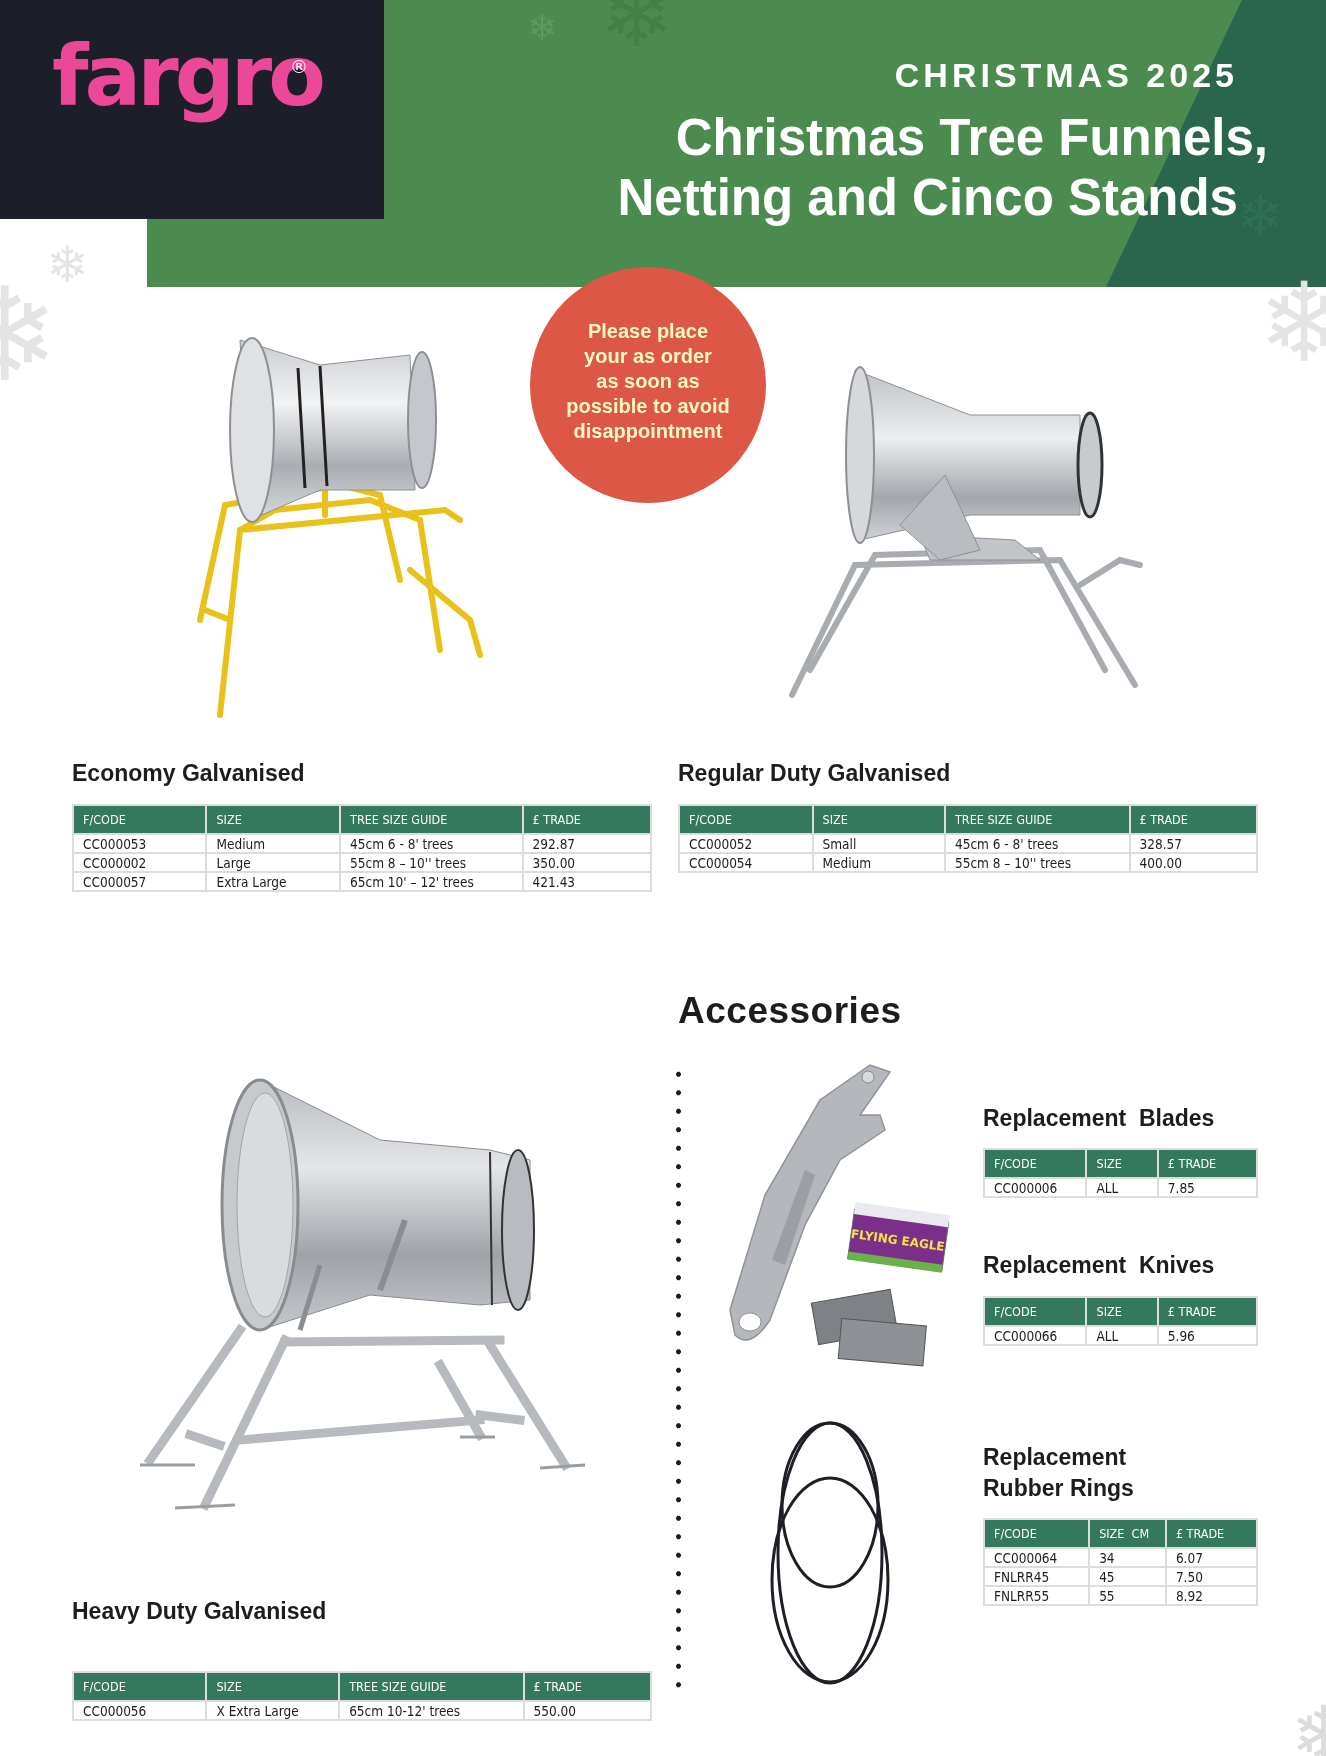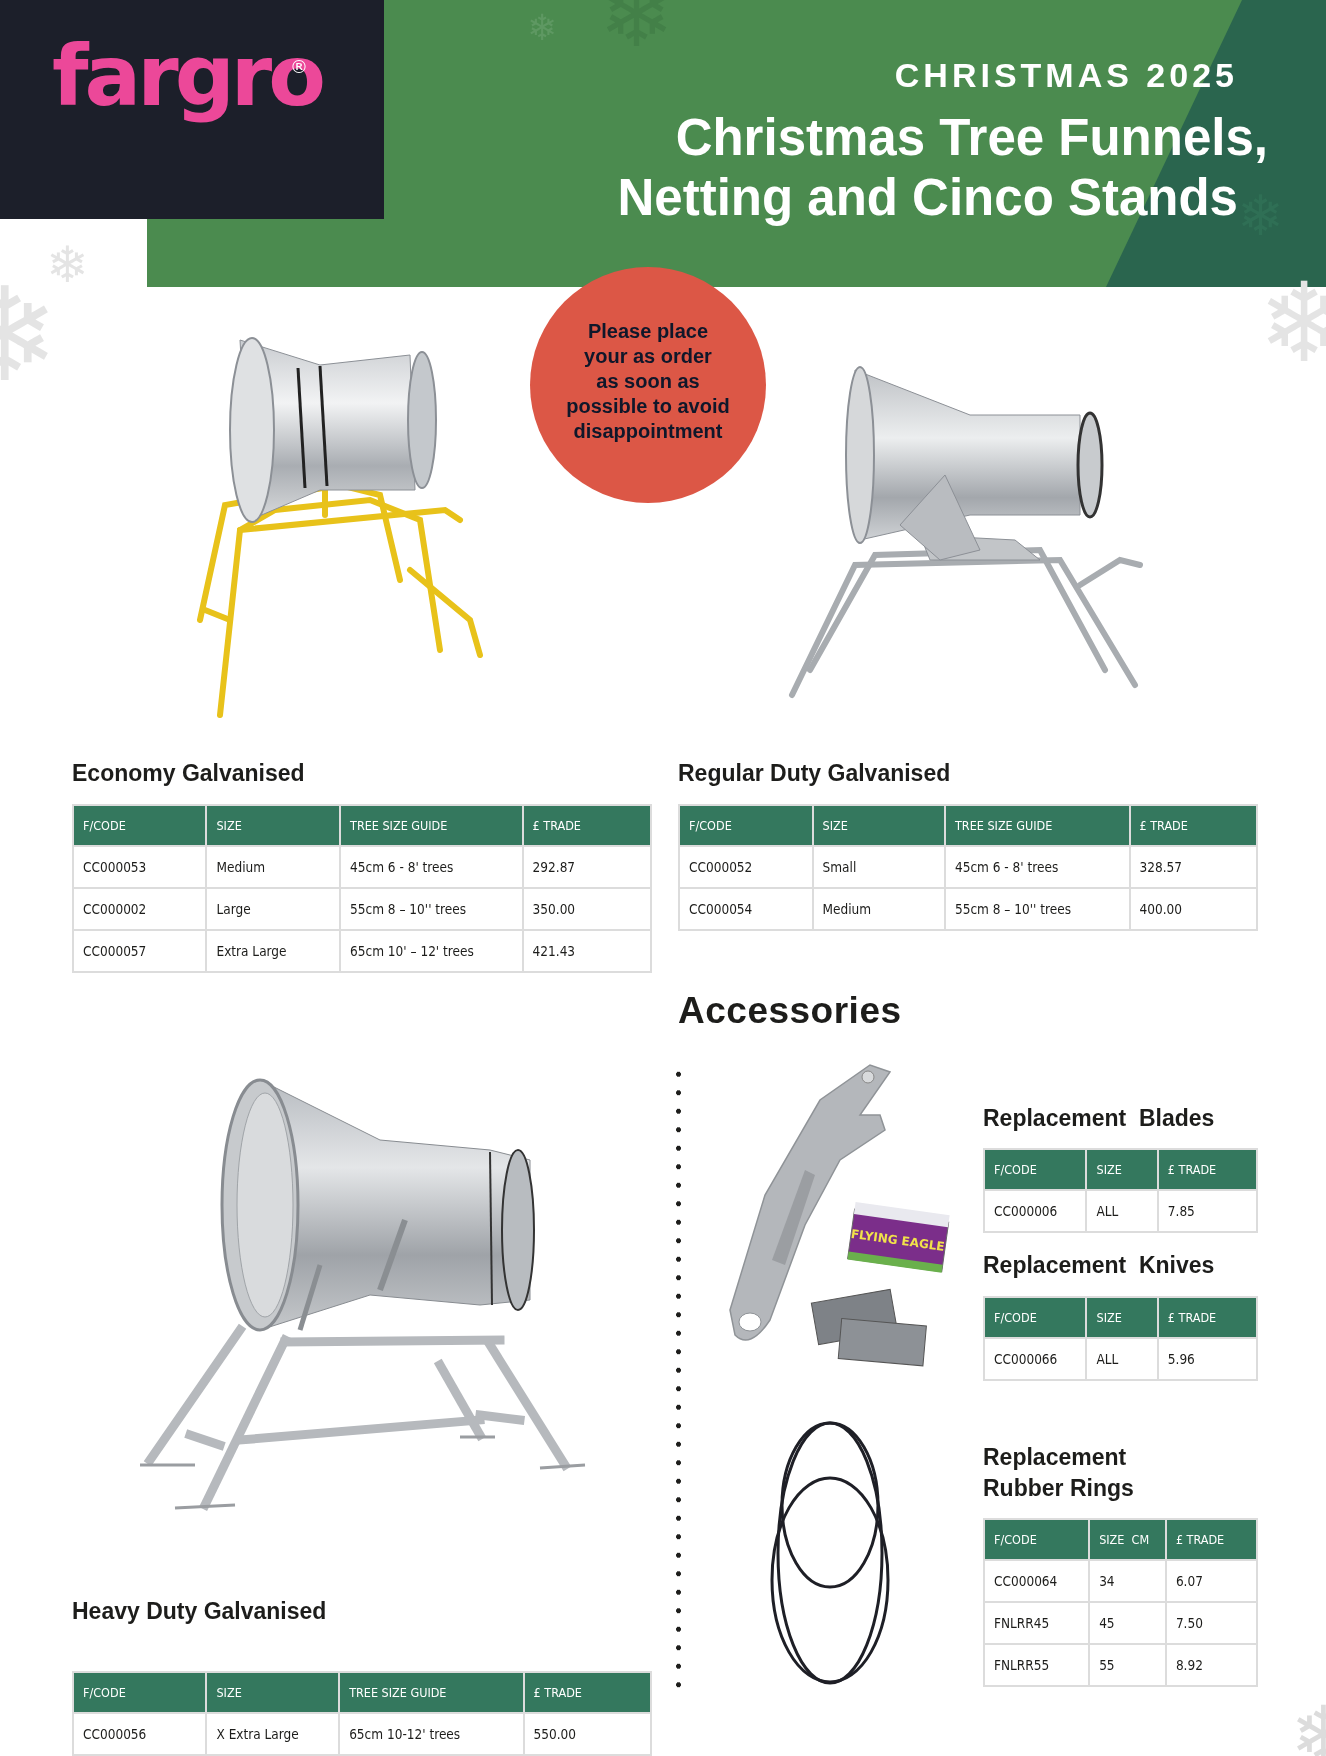--- a/index.html
+++ b/index.html
@@ -19,31 +19,31 @@
             font-size: 34px; letter-spacing: 4px; }
   .title-line { right: 76px; color: #ffffff; font-family: "Liberation Sans", sans-serif; font-weight: bold; font-size: 51px; line-height: 1; white-space: nowrap; }
   .title-1 { top: 112px; right: 58px; }
   .title-2 { top: 172px; right: 88px; }
 
   .flake { color: #e4e4e4; line-height: 1; font-family: "DejaVu Sans", sans-serif; }
 
   
   .notice { left: 530px; top: 267px; width: 236px; height: 236px; border-radius: 50%; background: #dc5746;
             display: flex; align-items: center; justify-content: center; text-align: center; }
-  .notice-text { color: #0f172a; font-family: "Liberation Sans", sans-serif; font-weight: bold; font-size: 20px;
+  .notice-text { color: #fef9c3; font-family: "Liberation Sans", sans-serif; font-weight: bold; font-size: 20px;
                  line-height: 25px; width: 200px; white-space: pre-line; margin-top: -8px; }
 
   
   .h2 { font-family: "Liberation Sans", sans-serif; font-weight: bold; font-size: 23px; color: #1d1d1b; white-space: nowrap; }
   .h1 { font-family: "Liberation Sans", sans-serif; font-weight: bold; font-size: 37px; color: #1d1d1b; letter-spacing: 0.5px; }
   .h2-wrap { white-space: pre-line; line-height: 31px; }
 
   
   table.ptable { position: absolute; border-collapse: collapse; border: 2px solid #dcdcdc; background: #ffffff; }
-  table.ptable th, table.ptable td { border: 2px solid #dcdcdc; text-align: left; padding: 12px 9px;
+  table.ptable th, table.ptable td { border: 2px solid #dcdcdc; text-align: left; padding: 0 9px;
      font-family: "DejaVu Sans Condensed", "DejaVu Sans", sans-serif; font-size: 13.5px; font-weight: normal; white-space: nowrap; }
   table.ptable th { background: #34785e; color: #ffffff; height: 29px; font-size: 12.5px; }
   table.ptable td { height: 19px; color: #1d1d1b; }
 
   
   .dots { left: 676px; top: 1065px; width: 5px; height: 635px;
           background-image: radial-gradient(circle, #1d1d1b 2.2px, transparent 2.4px);
           background-size: 5px 18.5px; background-repeat: repeat-y; }
 
   .fade { left: 0; top: 1660px; width: 1326px; height: 96px;

